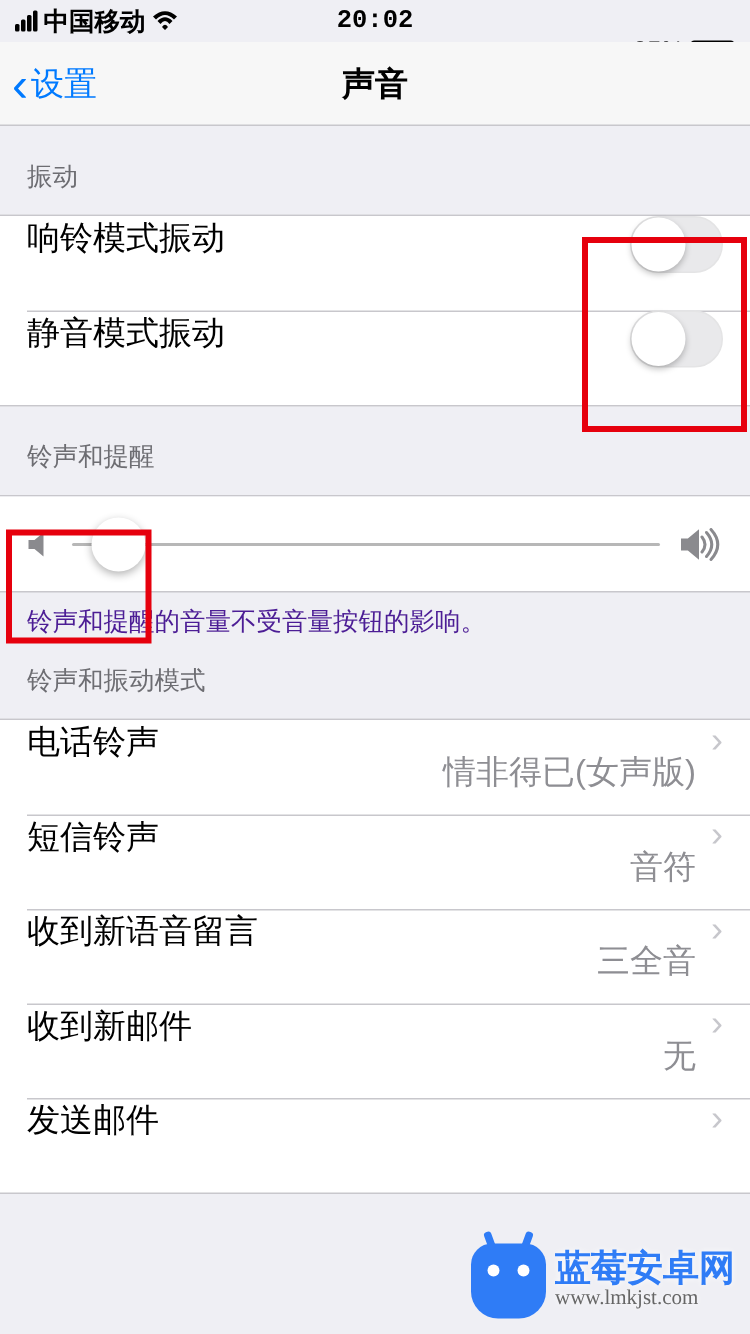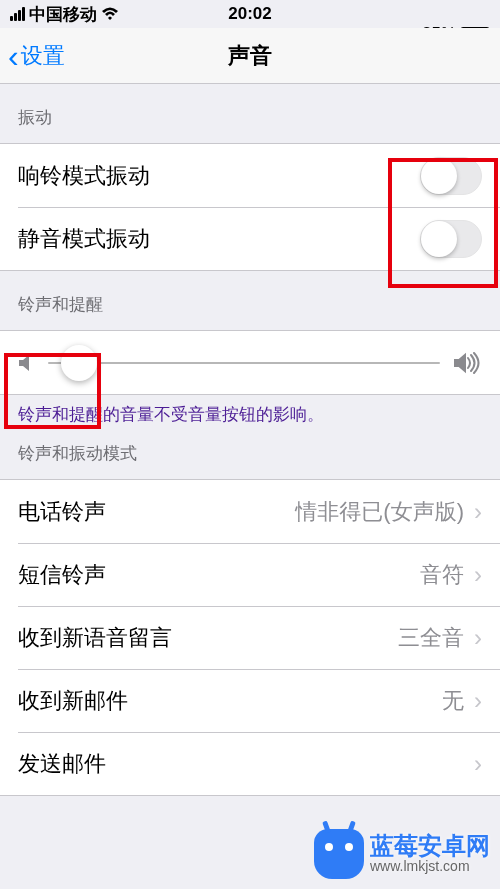--- a/index.html
+++ b/index.html
@@ -16,21 +16,21 @@
       height: 28px;
       display: flex;
       justify-content: space-between;
       align-items: center;
       padding: 0 10px;
       font-size: 17px;
       font-weight: 500;
       color: #000;
     }
     .status-left { display: flex; align-items: center; gap: 4px; font-weight: bold; }
-    .status-center { position: absolute; left: 50%; transform: translateX(-50%); font-weight: 600; }
+    .status-center { position: absolute; left: 50%; transform: translateX(-50%); font-weight: 600; font-family: Liberation Mono, monospace; }
     .status-right { display: flex; align-items: center; gap: 4px; margin-top: 40px; }
     .nav-bar {
       height: 56px;
       display: flex;
       align-items: center;
       position: relative;
       border-bottom: 1px solid #c8c7cc;
       background: #f7f7f7;
     }
     .back-btn {
@@ -60,35 +60,35 @@
       color: #4c1d95;
     }
     .list {
       background: #fff;
       border-top: 1px solid #c8c7cc;
       border-bottom: 1px solid #c8c7cc;
     }
     .row {
       height: 63px;
       display: flex;
-      align-items: center;
+      align-items: flex-start;
       padding: 0 18px;
       position: relative;
     }
     .row + .row::before {
       content: "";
       position: absolute;
       top: 0;
       left: 18px;
       right: 0;
       height: 1px;
       background: #c8c7cc;
     }
     .row-label { flex: 1; color: #000; font-size: 22px; }
-    .row-value { color: #8e8e93; font-size: 22px; margin-right: 10px; }
+    .row-value { color: #8e8e93; font-size: 22px; margin-right: 10px; margin-top: 20px; }
     .chevron-right { color: #c7c7cc; font-size: 24px; }
     .switch {
       width: 62px;
       height: 38px;
       background: #e9e9eb;
       border: 1px solid #e4e4e5;
       border-radius: 19px;
       position: relative;
     }
     .switch::after {
@@ -163,21 +163,21 @@
       position: absolute;
       width: 5px; height: 12px;
       background: #2f7cf6;
       border-radius: 2px;
       top: -8px;
     }
     .wm-antenna-l { left: 10px; transform: rotate(-20deg); }
     .wm-antenna-r { right: 10px; transform: rotate(20deg); }
     .wm-text { text-align: left; text-shadow: 0 0 4px rgba(255,255,255,0.9); }
     .wm-line1 { color: #2f7cf6; font-size: 24px; font-weight: 700; line-height: 1; }
-    .wm-line2 { color: #666; font-size: 14px; line-height: 1.2; }
+    .wm-line2 { color: #666; font-size: 14px; line-height: 1.2; font-family: Liberation Serif, serif; }
     .signal-bars { display: inline-flex; align-items: flex-end; gap: 1px; }
     .signal-bars span { width: 3px; background: #000; border-radius: 1px; }
     .sb1{height:5px}.sb2{height:8px}.sb3{height:11px}.sb4{height:14px}
     .battery {
       width: 30px; height: 14px; border: 1.5px solid #000; border-radius: 3px; position: relative;
     }
     .battery::after {
       content: ""; position: absolute; right: -4px; top: 3px; width: 2px; height: 5px; background: #000; border-radius: 0 1px 1px 0;
     }
     .battery-fill { position: absolute; left: 1px; top: 1px; bottom: 1px; width: 35%; background: #000; border-radius: 1px; }

